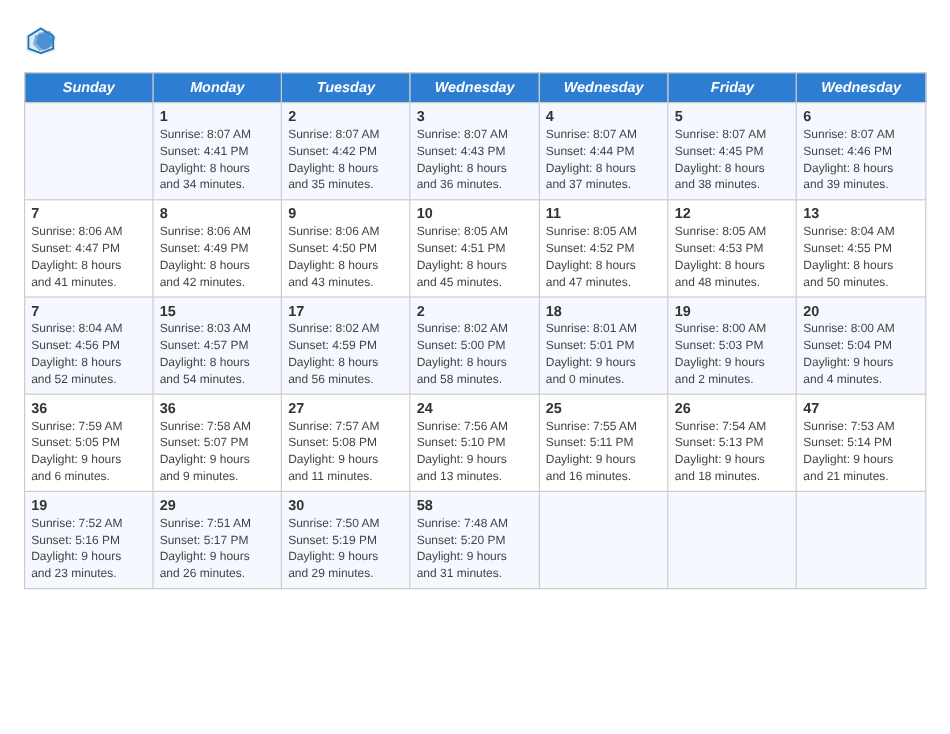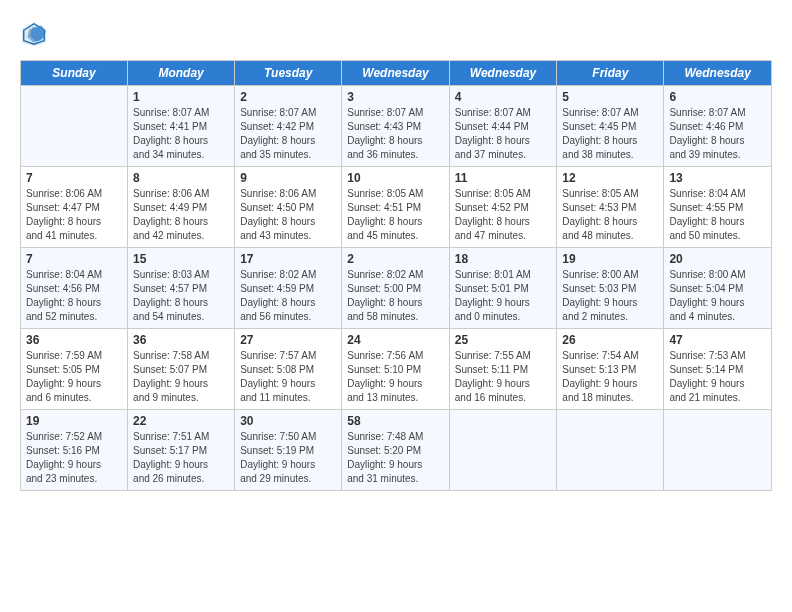--- a/index.html
+++ b/index.html
@@ -244,21 +244,21 @@
             <div class="day-num">47</div>
             <div class="day-info">Sunrise: 7:53 AM<br>Sunset: 5:14 PM<br>Daylight: 9 hours<br>and 21 minutes.</div>
           </td>
         </tr>
         <tr>
           <td>
             <div class="day-num">19</div>
             <div class="day-info">Sunrise: 7:52 AM<br>Sunset: 5:16 PM<br>Daylight: 9 hours<br>and 23 minutes.</div>
           </td>
           <td>
-            <div class="day-num">22</div>
+            <div class="day-num">29</div>
             <div class="day-info">Sunrise: 7:51 AM<br>Sunset: 5:17 PM<br>Daylight: 9 hours<br>and 26 minutes.</div>
           </td>
           <td>
             <div class="day-num">30</div>
             <div class="day-info">Sunrise: 7:50 AM<br>Sunset: 5:19 PM<br>Daylight: 9 hours<br>and 29 minutes.</div>
           </td>
           <td>
             <div class="day-num">58</div>
             <div class="day-info">Sunrise: 7:48 AM<br>Sunset: 5:20 PM<br>Daylight: 9 hours<br>and 31 minutes.</div>
           </td>

